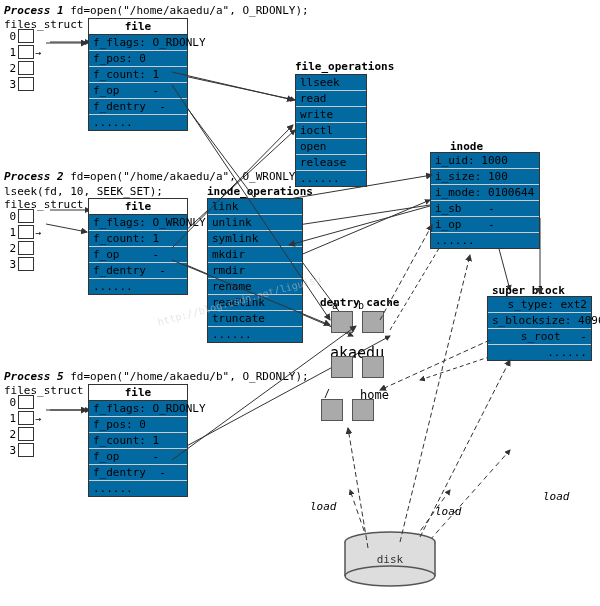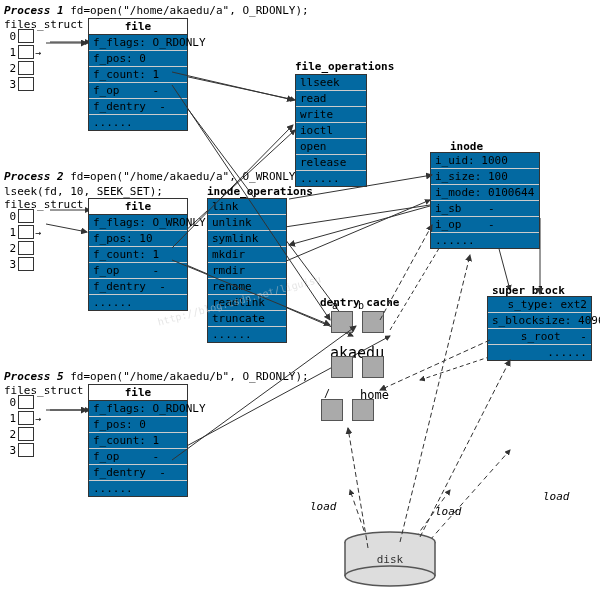--- a/index.html
+++ b/index.html
@@ -186,21 +186,20 @@
       </div>
     <div class="fs-row">
         <span class="fs-num">3</span>
         <div class="fs-cell"></div>
       </div>
   </div>
 
   <div class="box" style="left:88px; top:198px; width:100px;">
     <div class="box-title">file</div>
     <div class="box-row">f_flags: O_WRONLY</div>
-    <div class="box-row">f_pos: 10</div>
     <div class="box-row">f_count: 1</div>
     <div class="box-row">f_op &nbsp;&nbsp;&nbsp;&nbsp;-</div>
     <div class="box-row">f_dentry &nbsp;-</div>
     <div class="box-row">......</div>
   </div>
 
   <div class="process-label" style="left:4px; top:370px;">
     <strong>Process 5</strong>
     <span>fd=open("/home/akaedu/b", O_RDONLY);</span>
   </div>
@@ -240,21 +239,21 @@
     <div class="box-row">llseek</div>
     <div class="box-row">read</div>
     <div class="box-row">write</div>
     <div class="box-row">ioctl</div>
     <div class="box-row">open</div>
     <div class="box-row">release</div>
     <div class="box-row">......</div>
   </div>
 
   <div class="label-normal" style="left:207px; top:185px; font-weight:bold;">inode_operations</div>
-  <div class="box" style="left:207px; top:198px; width:80px;">
+  <div class="box" style="left:207px; top:198px; width:96px;">
     <div class="box-row">link</div>
     <div class="box-row">unlink</div>
     <div class="box-row">symlink</div>
     <div class="box-row">mkdir</div>
     <div class="box-row">rmdir</div>
     <div class="box-row">rename</div>
     <div class="box-row">readlink</div>
     <div class="box-row">truncate</div>
     <div class="box-row">......</div>
   </div>

